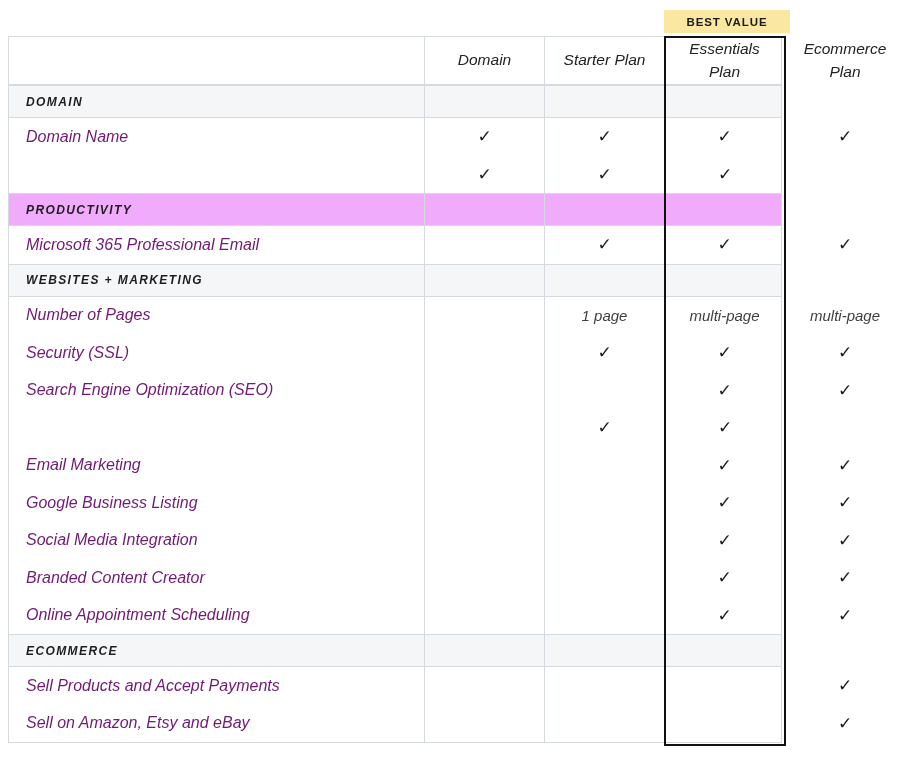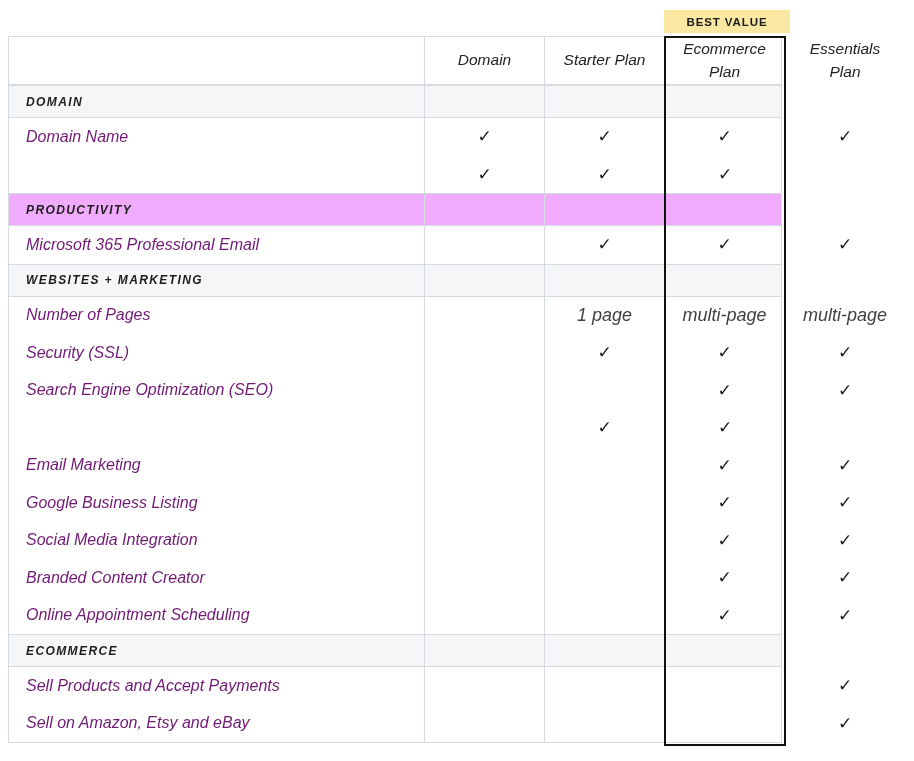--- a/index.html
+++ b/index.html
@@ -31,41 +31,41 @@
 
   .td { border-right:1px solid #D5DAE0; display:flex; align-items:center; }
   .td:last-child { border-right:none; }
 
   .td.rowlabel { padding-left:17px; font-size:16px; color:#701a75; }
   .td.sectitle { padding-left:17px; font-size:12px; font-weight:700;
                  letter-spacing:1.4px; color:#1d1d1d; }
   .td.colhead  { justify-content:center; text-align:center; padding:0 12px;
                  font-size:15.5px; color:#232323; line-height:1.45; }
   .td.cell     { justify-content:center; text-align:center;
-                 font-size:18px; color:#3f3f3f; }
+                 font-size:15px; color:#3f3f3f; }
   .td.cell.check { font-size:17px; color:#1b1b1b; }
 
   .essentials-outline {
     position:absolute; left:664px; top:36px; width:122px; height:710px;
     border:2px solid #111111; pointer-events:none; background:transparent;
   }
 </style>
 </head>
 <body>
 
 <div class="badge" style="background: rgb(250, 231, 162);">BEST VALUE</div>
 
 <div class="table">
 
   <div class="tr header">
     <div class="td"></div>
     <div class="td colhead">Domain</div>
     <div class="td colhead">Starter Plan</div>
+    <div class="td colhead">Essentials Plan</div>
     <div class="td colhead">Ecommerce Plan</div>
-    <div class="td colhead">Essentials Plan</div>
   </div>
 
   <div class="tr section" style="background: rgb(245, 246, 248);">
     <div class="td sectitle">DOMAIN</div>
     <div class="td"></div>
     <div class="td"></div>
     <div class="td"></div>
     <div class="td"></div>
   </div>
 

